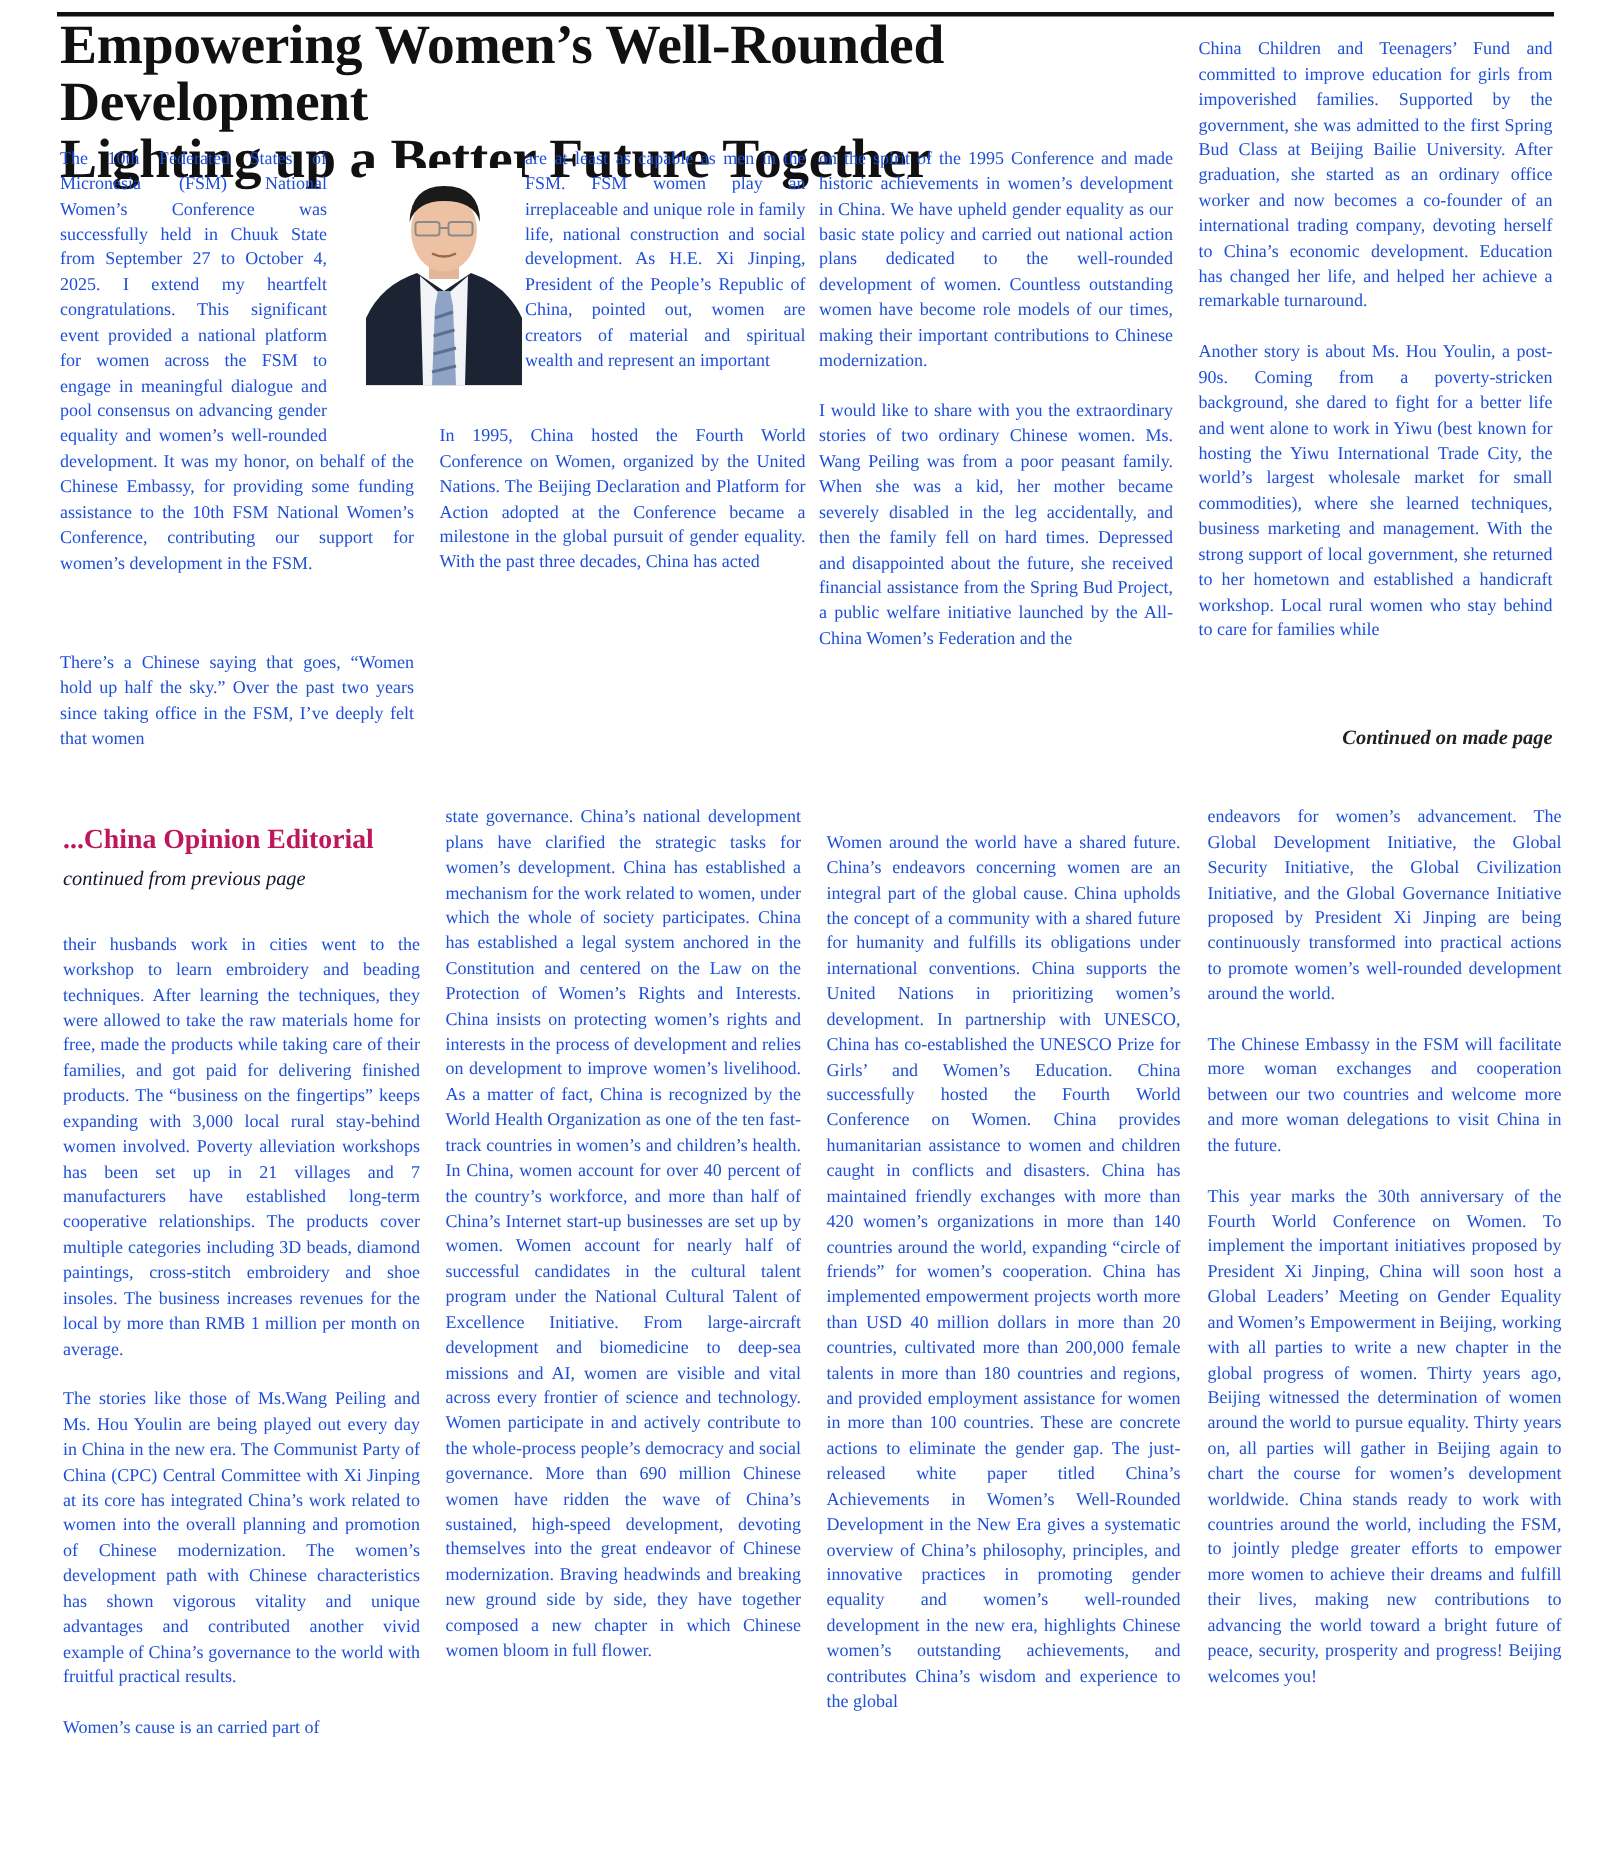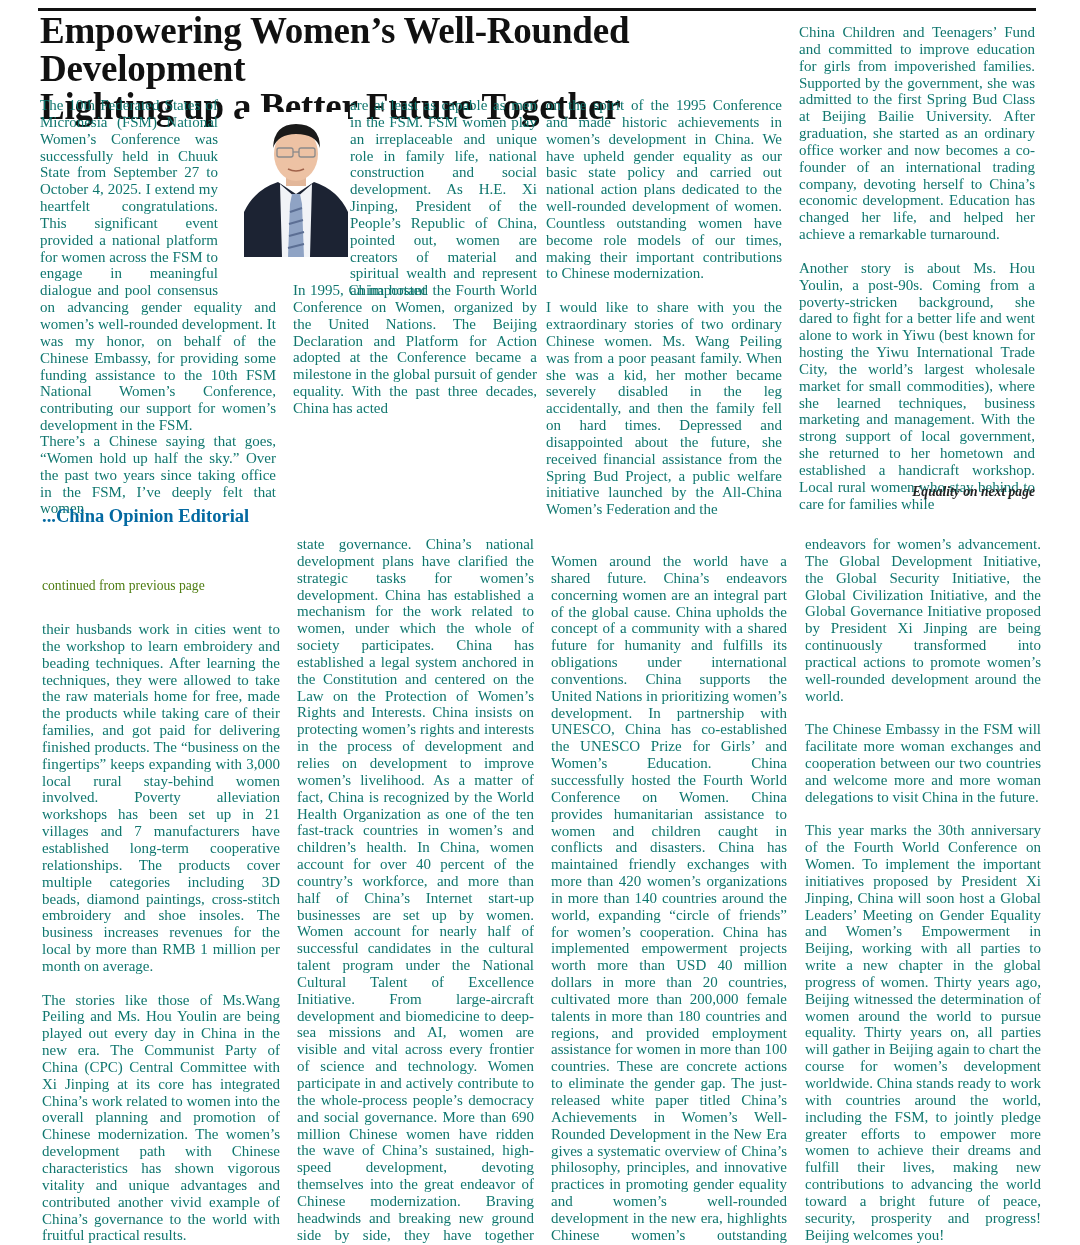--- a/index.html
+++ b/index.html
@@ -7,39 +7,39 @@
     width: 1080px; height: 1245px; background: #ffffff; position: relative; overflow: hidden;
     font-family: "Liberation Serif", "DejaVu Serif", serif; color: #1a1a1a;
   }
   .rule { position: absolute; left: 38px; top: 8px; width: 998px; height: 3px; background: #111; }
   .headline {
     position: absolute; left: 40px; top: 12px; width: 760px;
     font-family: "Liberation Serif", serif; font-weight: bold; font-size: 37px; line-height: 38px;
     color: #111; letter-spacing: -0.2px;
   }
   .col {
-    position: absolute; font-size: 15px; line-height: 16.85px; text-align: justify;
-    color: #0f766e;
+    position: absolute; font-size: 12px; line-height: 16.85px; text-align: justify;
+    color: #1d4ed8;
   }
   .col p { margin: 0 0 16.85px 0; }
   .col p:last-child { margin-bottom: 0; }
   .photo-inline {
     position: absolute; left: 244px; top: 112px; width: 104px; height: 145px; overflow: hidden;
   }
   .continued-next {
     position: absolute; left: 800px; top: 484px; width: 235px; text-align: right;
     font-style: italic; font-weight: bold; font-size: 13.6px; color: #222;
   }
   .section-title {
-    position: absolute; left: 42px; top: 506px; width: 240px;
-    font-weight: bold; font-size: 18.5px; color: #0369a1;
+    position: absolute; left: 42px; top: 550px; width: 240px;
+    font-weight: bold; font-size: 18.5px; color: #be185d;
   }
   .continued-prev {
     position: absolute; left: 42px; top: 578px; width: 240px;
-    font-size: 13.6px; color: #4d7c0f;
+    font-style: italic; font-size: 13.6px; color: #0f172a;
   }
 </style>
 </head>
 <body>
 
 <div class="rule"></div>
 
 <div class="headline">
   <div>Empowering Women’s Well-Rounded Development</div>
   <div>Lighting up a Better Future Together</div>
@@ -88,21 +88,21 @@
 <div class="col" style="left:546px; top:97px; width:236px;">
   <p>on the spirit of the 1995 Conference and made historic achievements in women’s development in China. We have upheld gender equality as our basic state policy and carried out national action plans dedicated to the well-rounded development of women. Countless outstanding women have become role models of our times, making their important contributions to Chinese modernization.</p>
   <p>I would like to share with you the extraordinary stories of two ordinary Chinese women. Ms. Wang Peiling was from a poor peasant family. When she was a kid, her mother became severely disabled in the leg accidentally, and then the family fell on hard times. Depressed and disappointed about the future, she received financial assistance from the Spring Bud Project, a public welfare initiative launched by the All-China Women’s Federation and the</p>
 </div>
 
 <div class="col" style="left:799px; top:24px; width:236px;">
   <p>China Children and Teenagers’ Fund and committed to improve education for girls from impoverished families. Supported by the government, she was admitted to the first Spring Bud Class at Beijing Bailie University. After graduation, she started as an ordinary office worker and now becomes a co-founder of an international trading company, devoting herself to China’s economic development. Education has changed her life, and helped her achieve a remarkable turnaround.</p>
   <p>Another story is about Ms. Hou Youlin, a post-90s. Coming from a poverty-stricken background, she dared to fight for a better life and went alone to work in Yiwu (best known for hosting the Yiwu International Trade City, the world’s largest wholesale market for small commodities), where she learned techniques, business marketing and management. With the strong support of local government, she returned to her hometown and established a handicraft workshop. Local rural women who stay behind to care for families while</p>
 </div>
 
-<div class="continued-next">Equality on next page</div>
+<div class="continued-next">Continued on made page</div>
 
 <div class="section-title">...China Opinion Editorial</div>
 <div class="continued-prev">continued from previous page</div>
 
 <div class="col" style="left:42px; top:621px; width:238px;">
   <p>their husbands work in cities went to the workshop to learn embroidery and beading techniques. After learning the techniques, they were allowed to take the raw materials home for free, made the products while taking care of their families, and got paid for delivering finished products. The “business on the fingertips” keeps expanding with 3,000 local rural stay-behind women involved. Poverty alleviation workshops has been set up in 21 villages and 7 manufacturers have established long-term cooperative relationships. The products cover multiple categories including 3D beads, diamond paintings, cross-stitch embroidery and shoe insoles. The business increases revenues for the local by more than RMB 1 million per month on average.</p>
   <p>The stories like those of Ms.Wang Peiling and Ms. Hou Youlin are being played out every day in China in the new era. The Communist Party of China (CPC) Central Committee with Xi Jinping at its core has integrated China’s work related to women into the overall planning and promotion of Chinese modernization. The women’s development path with Chinese characteristics has shown vigorous vitality and unique advantages and contributed another vivid example of China’s governance to the world with fruitful practical results.</p>
   <p>Women’s cause is an carried part of</p>
 </div>
 

